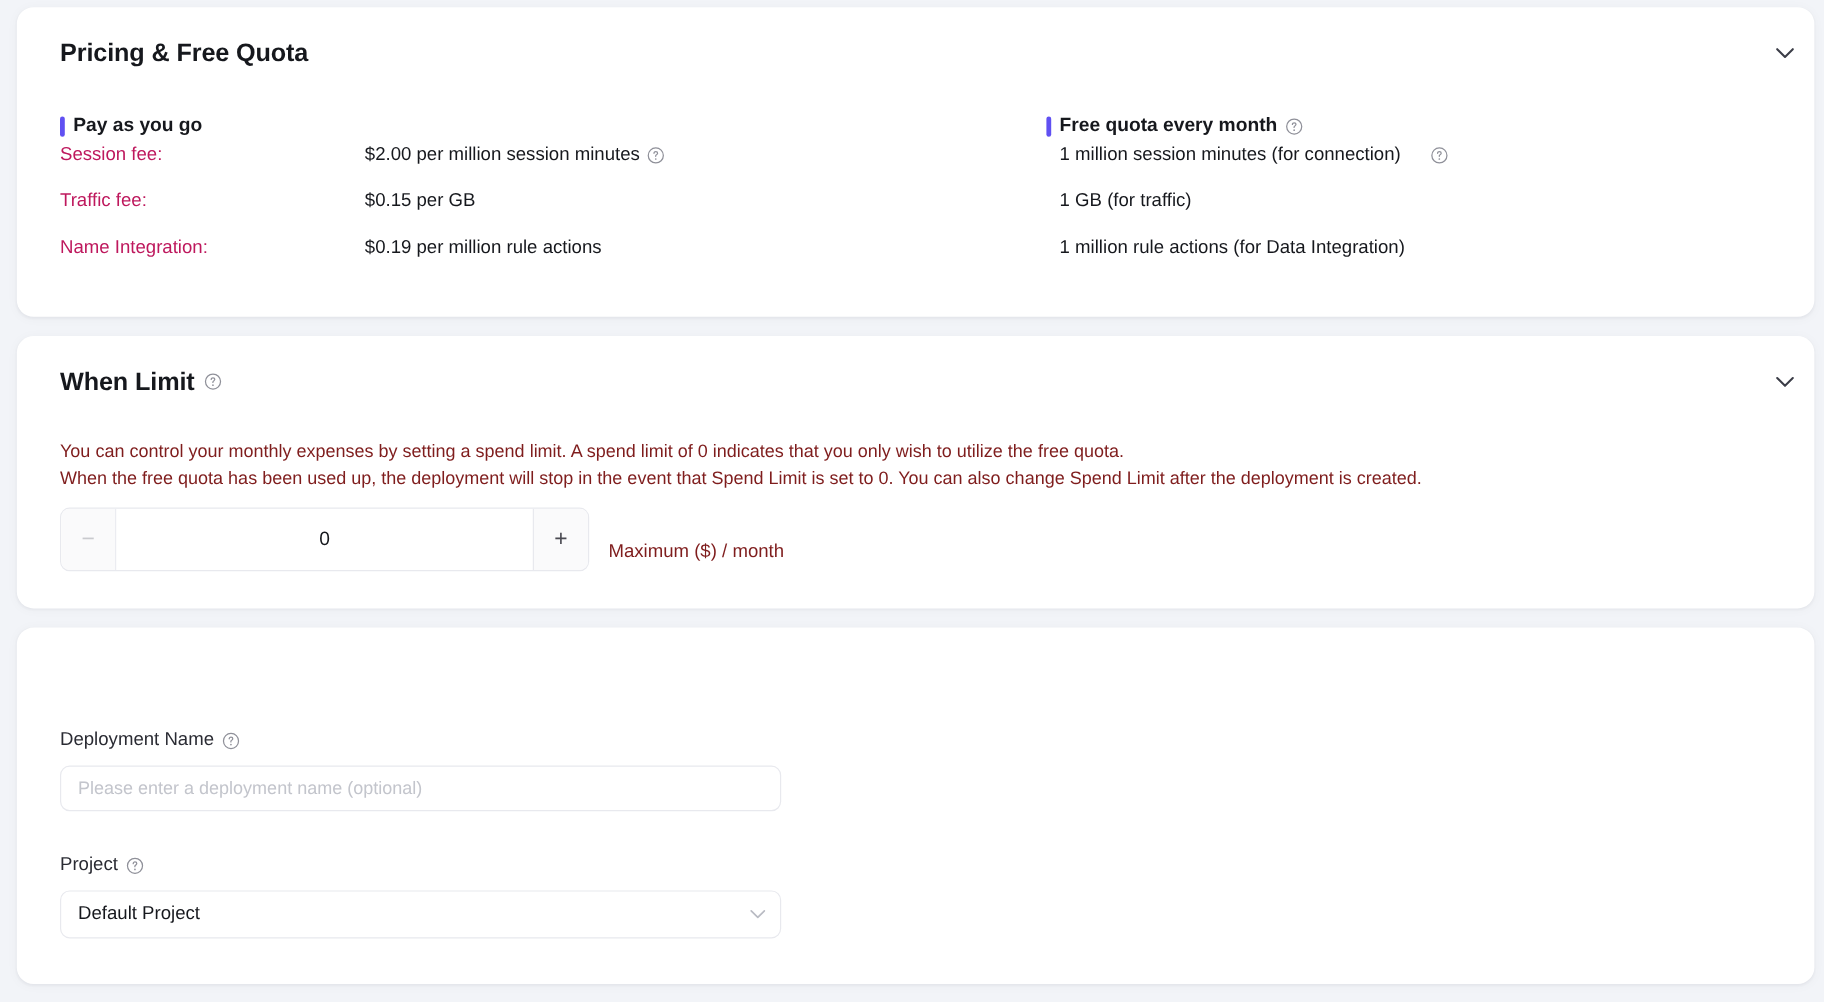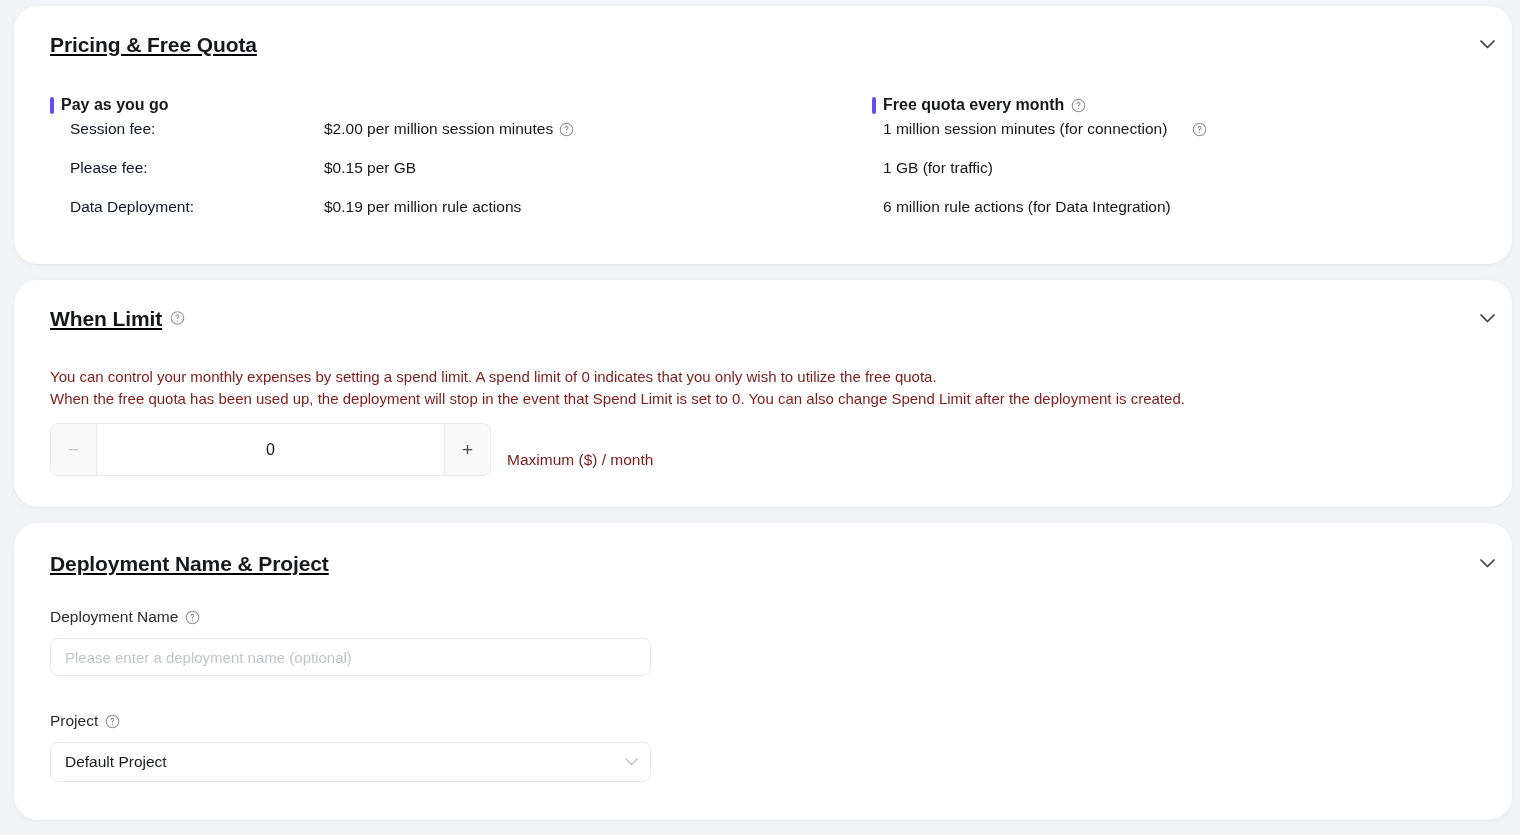--- a/index.html
+++ b/index.html
@@ -17,23 +17,22 @@
     width: 1520px;
     height: 835px;
     background: #f2f4f8;
     overflow: hidden;
   }
   .card {
     position: absolute;
     left: 14px;
     width: 1498px;
     background: #ffffff;
-    border-radius: 24px;
+    border-radius: 14px;
     box-shadow: 0 1px 2px rgba(16,24,40,0.04), 0 1px 10px rgba(16,24,40,0.03);
-    text-decoration: underline;
   }
   .card-head {
     position: relative;
     display: flex;
     align-items: center;
   }
   .card-title {
     font-size: 21px;
     font-weight: 700;
     color: #16181d;
@@ -98,23 +97,22 @@
   }
   .price-row {
     display: flex;
     align-items: center;
     height: 22px;
     margin-bottom: 17px;
     font-size: 15.5px;
   }
   .price-label {
     width: 254px;
-    color: #0f172a;
+    color: #be185d;
     flex: none;
-    margin-left: 20px;
   }
   .price-value {
     color: #16181d;
     display: flex;
     align-items: center;
     gap: 6px;
   }
   .quota-row {
     display: flex;
     align-items: center;
@@ -267,28 +265,28 @@
               <svg width="15" height="15" viewBox="0 0 16 16" fill="none" aria-hidden="true">
                 <circle cx="8" cy="8" r="6.7" stroke="#8f9099" stroke-width="1.1"></circle>
                 <path d="M6.4 6.1c0-0.9 0.7-1.5 1.6-1.5s1.6 0.6 1.6 1.4c0 0.7-0.4 1-1 1.4-0.5 0.3-0.7 0.6-0.7 1.1v0.3" stroke="#8f9099" stroke-width="1.1" stroke-linecap="round"></path>
                 <circle cx="7.95" cy="11.2" r="0.75" fill="#8f9099"></circle>
               </svg>
             </span>
           </span>
         </div>
 
         <div class="price-row">
-          <span class="price-label">Please fee:</span>
+          <span class="price-label">Traffic fee:</span>
           <span class="price-value">
             <span>$0.15 per GB</span>
           </span>
         </div>
 
         <div class="price-row">
-          <span class="price-label">Data Deployment:</span>
+          <span class="price-label">Name Integration:</span>
           <span class="price-value">
             <span>$0.19 per million rule actions</span>
           </span>
         </div>
       </div>
 
       <div class="price-col col-right">
         <div class="col-head right">
           <span class="accent-bar"></span>
           <span class="col-head-text">Free quota every month</span>
@@ -310,21 +308,21 @@
               <circle cx="7.95" cy="11.2" r="0.75" fill="#8f9099"></circle>
             </svg>
           </span>
         </div>
 
         <div class="quota-row">
           <span>1 GB (for traffic)</span>
         </div>
 
         <div class="quota-row">
-          <span>6 million rule actions (for Data Integration)</span>
+          <span>1 million rule actions (for Data Integration)</span>
         </div>
       </div>
 
     </div>
   </section>
 
   <section class="card" id="card-spend">
     <div class="card-head">
       <span class="card-title">When Limit</span>
       <span class="help" style="margin-left:8px;">
@@ -350,28 +348,20 @@
       <div class="stepper">
         <div class="step-btn minus">−</div>
         <input class="step-input" type="text" value="0" style="">
         <div class="step-btn plus">+</div>
       </div>
       <span class="stepper-suffix">Maximum ($) / month</span>
     </div>
   </section>
 
   <section class="card" id="card-deploy">
-    <div class="card-head">
-      <span class="card-title">Deployment Name &amp; Project</span>
-      <span class="chevron">
-        <svg width="15" height="9" viewBox="0 0 15 9" fill="none" aria-hidden="true">
-          <path d="M1 1L7.5 7.5L14 1" stroke="#3b3d47" stroke-width="1.7" stroke-linecap="round" stroke-linejoin="round"></path>
-        </svg>
-      </span>
-    </div>
 
     <div class="field" id="field-name">
       <div class="field-label">
         <span>Deployment Name</span>
         <span class="help">
           <svg width="15" height="15" viewBox="0 0 16 16" fill="none" aria-hidden="true">
             <circle cx="8" cy="8" r="6.7" stroke="#8f9099" stroke-width="1.1"></circle>
             <path d="M6.4 6.1c0-0.9 0.7-1.5 1.6-1.5s1.6 0.6 1.6 1.4c0 0.7-0.4 1-1 1.4-0.5 0.3-0.7 0.6-0.7 1.1v0.3" stroke="#8f9099" stroke-width="1.1" stroke-linecap="round"></path>
             <circle cx="7.95" cy="11.2" r="0.75" fill="#8f9099"></circle>
           </svg>

